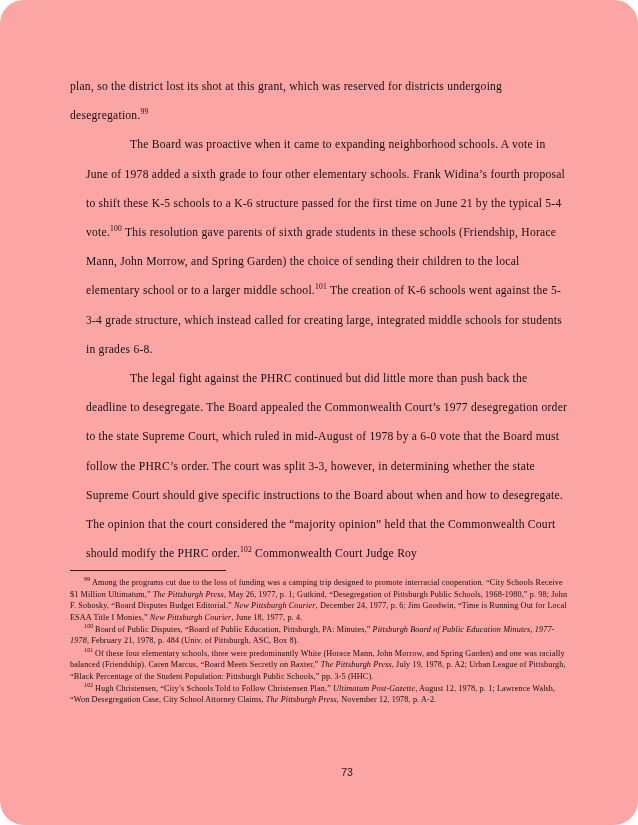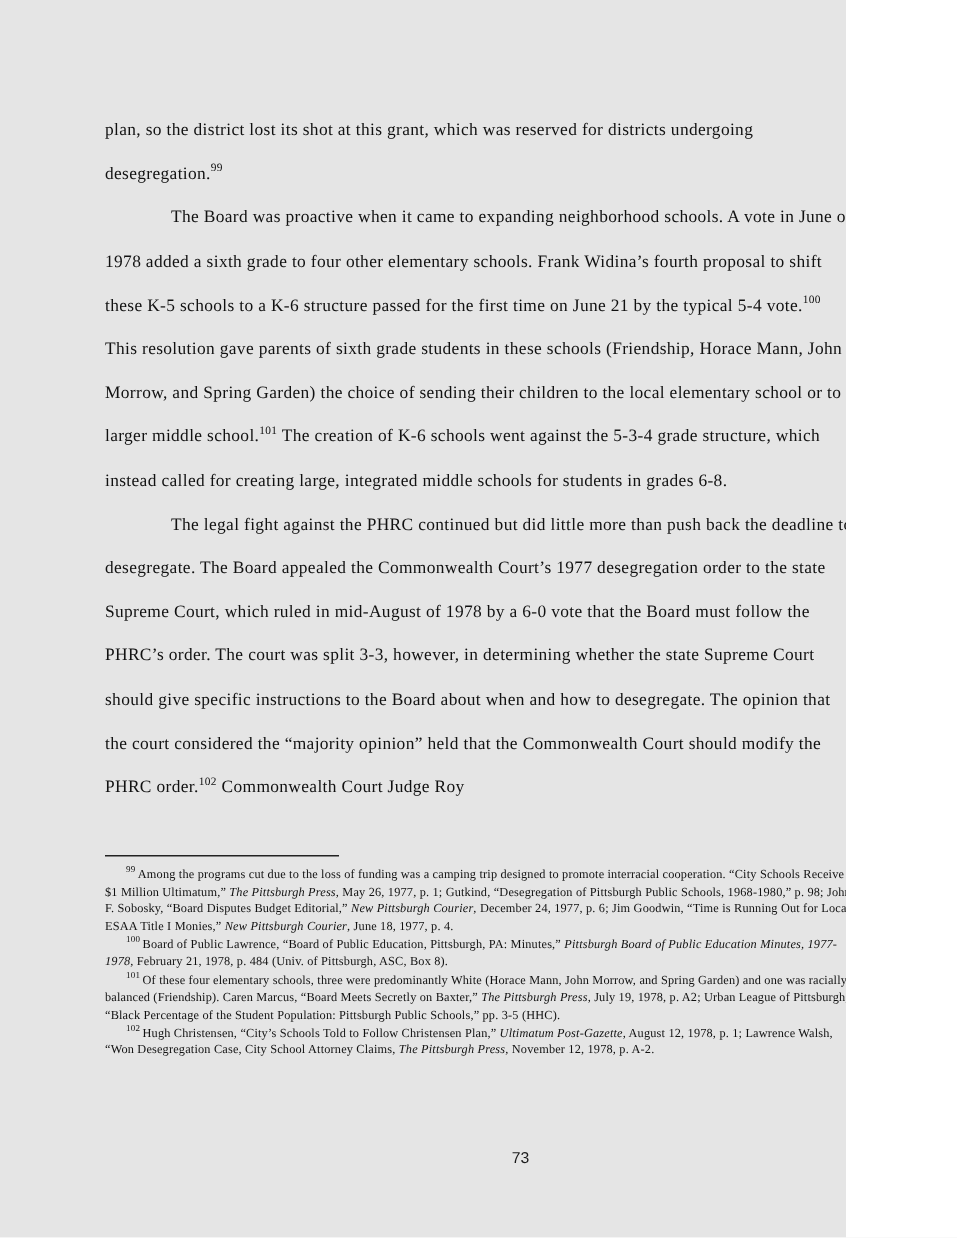--- a/index.html
+++ b/index.html
@@ -6,45 +6,47 @@
     margin: 0;
     padding: 0;
     background: #ffffff;
   }
   body {
     font-family: "Liberation Serif", "DejaVu Serif", serif;
     color: #1a1a1a;
   }
   .page {
     position: relative;
-    width: 564px;
+    width: 638px;
     height: 825px;
-    background: #e5e5e5;
+    background: #fca5a5;
     overflow: hidden;
     box-sizing: border-box;
+    border-radius: 24px;
   }
   .content {
     position: absolute;
     left: 70px;
     top: 72px;
     width: 500px;
   }
   .body-text {
     font-size: 11.6px;
     line-height: 29.2px;
     text-align: left;
     color: #111111;
     letter-spacing: 0.02em;
   }
   .body-text p {
     margin: 0;
     text-indent: 0;
   }
   .body-text p.indent {
     text-indent: 44px;
+    margin-left: 16px;
   }
   sup {
     font-size: 7.6px;
     vertical-align: super;
     line-height: 0;
     letter-spacing: 0.03em;
   }
   .footnote-area {
     position: absolute;
     left: 70px;
@@ -98,21 +100,21 @@
         <p><span>plan, so the district lost its shot at this grant, which was reserved for districts undergoing desegregation.</span><sup>99</sup></p>
         <p class="indent"><span>The Board was proactive when it came to expanding neighborhood schools.  A vote in June of 1978 added a sixth grade to four other elementary schools.  Frank Widina’s fourth proposal to shift these K-5 schools to a K-6 structure passed for the first time on June 21 by the typical 5-4 vote.</span><sup>100</sup><span>  This resolution gave parents of sixth grade students in these schools (Friendship, Horace Mann, John Morrow, and Spring Garden) the choice of sending their children to the local elementary school or to a larger middle school.</span><sup>101</sup><span>  The creation of K-6 schools went against the 5-3-4 grade structure, which instead called for creating large, integrated middle schools for students in grades 6-8.</span></p>
         <p class="indent"><span>The legal fight against the PHRC continued but did little more than push back the deadline to desegregate.  The Board appealed the Commonwealth Court’s 1977 desegregation order to the state Supreme Court, which ruled in mid-August of 1978 by a 6-0 vote that the Board must follow the PHRC’s order.  The court was split 3-3, however, in determining whether the state Supreme Court should give specific instructions to the Board about when and how to desegregate.  The opinion that the court considered the “majority opinion” held that the Commonwealth Court should modify the PHRC order.</span><sup>102</sup><span>  Commonwealth Court Judge Roy</span></p>
       </div>
   </div>
 
   <div class="footnote-area">
     <div class="footnote-rule"></div>
     <div class="footnotes" id="footnotes">
         <p><sup>99</sup><span>Among the programs cut due to the loss of funding was a camping trip designed to promote interracial cooperation. “City Schools Receive $1 Million Ultimatum,” </span><i>The Pittsburgh Press</i><span>, May 26, 1977, p. 1; Gutkind, “Desegregation of Pittsburgh Public Schools, 1968-1980,” p. 98; John F. Sobosky, “Board Disputes Budget Editorial,” </span><i>New Pittsburgh Courier</i><span>, December 24, 1977, p. 6; Jim Goodwin, “Time is Running Out for Local ESAA Title I Monies,” </span><i>New Pittsburgh Courier</i><span>, June 18, 1977, p. 4.</span></p>
-        <p><sup>100</sup><span>Board of Public Lawrence, “Board of Public Education, Pittsburgh, PA: Minutes,” </span><i>Pittsburgh Board of Public Education Minutes, 1977-1978</i><span>, February 21, 1978, p. 484 (Univ. of Pittsburgh, ASC, Box 8).</span></p>
+        <p><sup>100</sup><span>Board of Public Disputes, “Board of Public Education, Pittsburgh, PA: Minutes,” </span><i>Pittsburgh Board of Public Education Minutes, 1977-1978</i><span>, February 21, 1978, p. 484 (Univ. of Pittsburgh, ASC, Box 8).</span></p>
         <p><sup>101</sup><span>Of these four elementary schools, three were predominantly White (Horace Mann, John Morrow, and Spring Garden) and one was racially balanced (Friendship). Caren Marcus, “Board Meets Secretly on Baxter,” </span><i>The Pittsburgh Press</i><span>, July 19, 1978, p. A2; Urban League of Pittsburgh, “Black Percentage of the Student Population: Pittsburgh Public Schools,” pp. 3-5 (HHC).</span></p>
         <p><sup>102</sup><span>Hugh Christensen, “City’s Schools Told to Follow Christensen Plan,” </span><i>Ultimatum Post-Gazette</i><span>, August 12, 1978, p. 1; Lawrence Walsh, “Won Desegregation Case, City School Attorney Claims, </span><i>The Pittsburgh Press</i><span>, November 12, 1978, p. A-2.</span></p>
       </div>
   </div>
 
   <div class="page-number">73</div>
 
 </div>
 
 </body></html>

